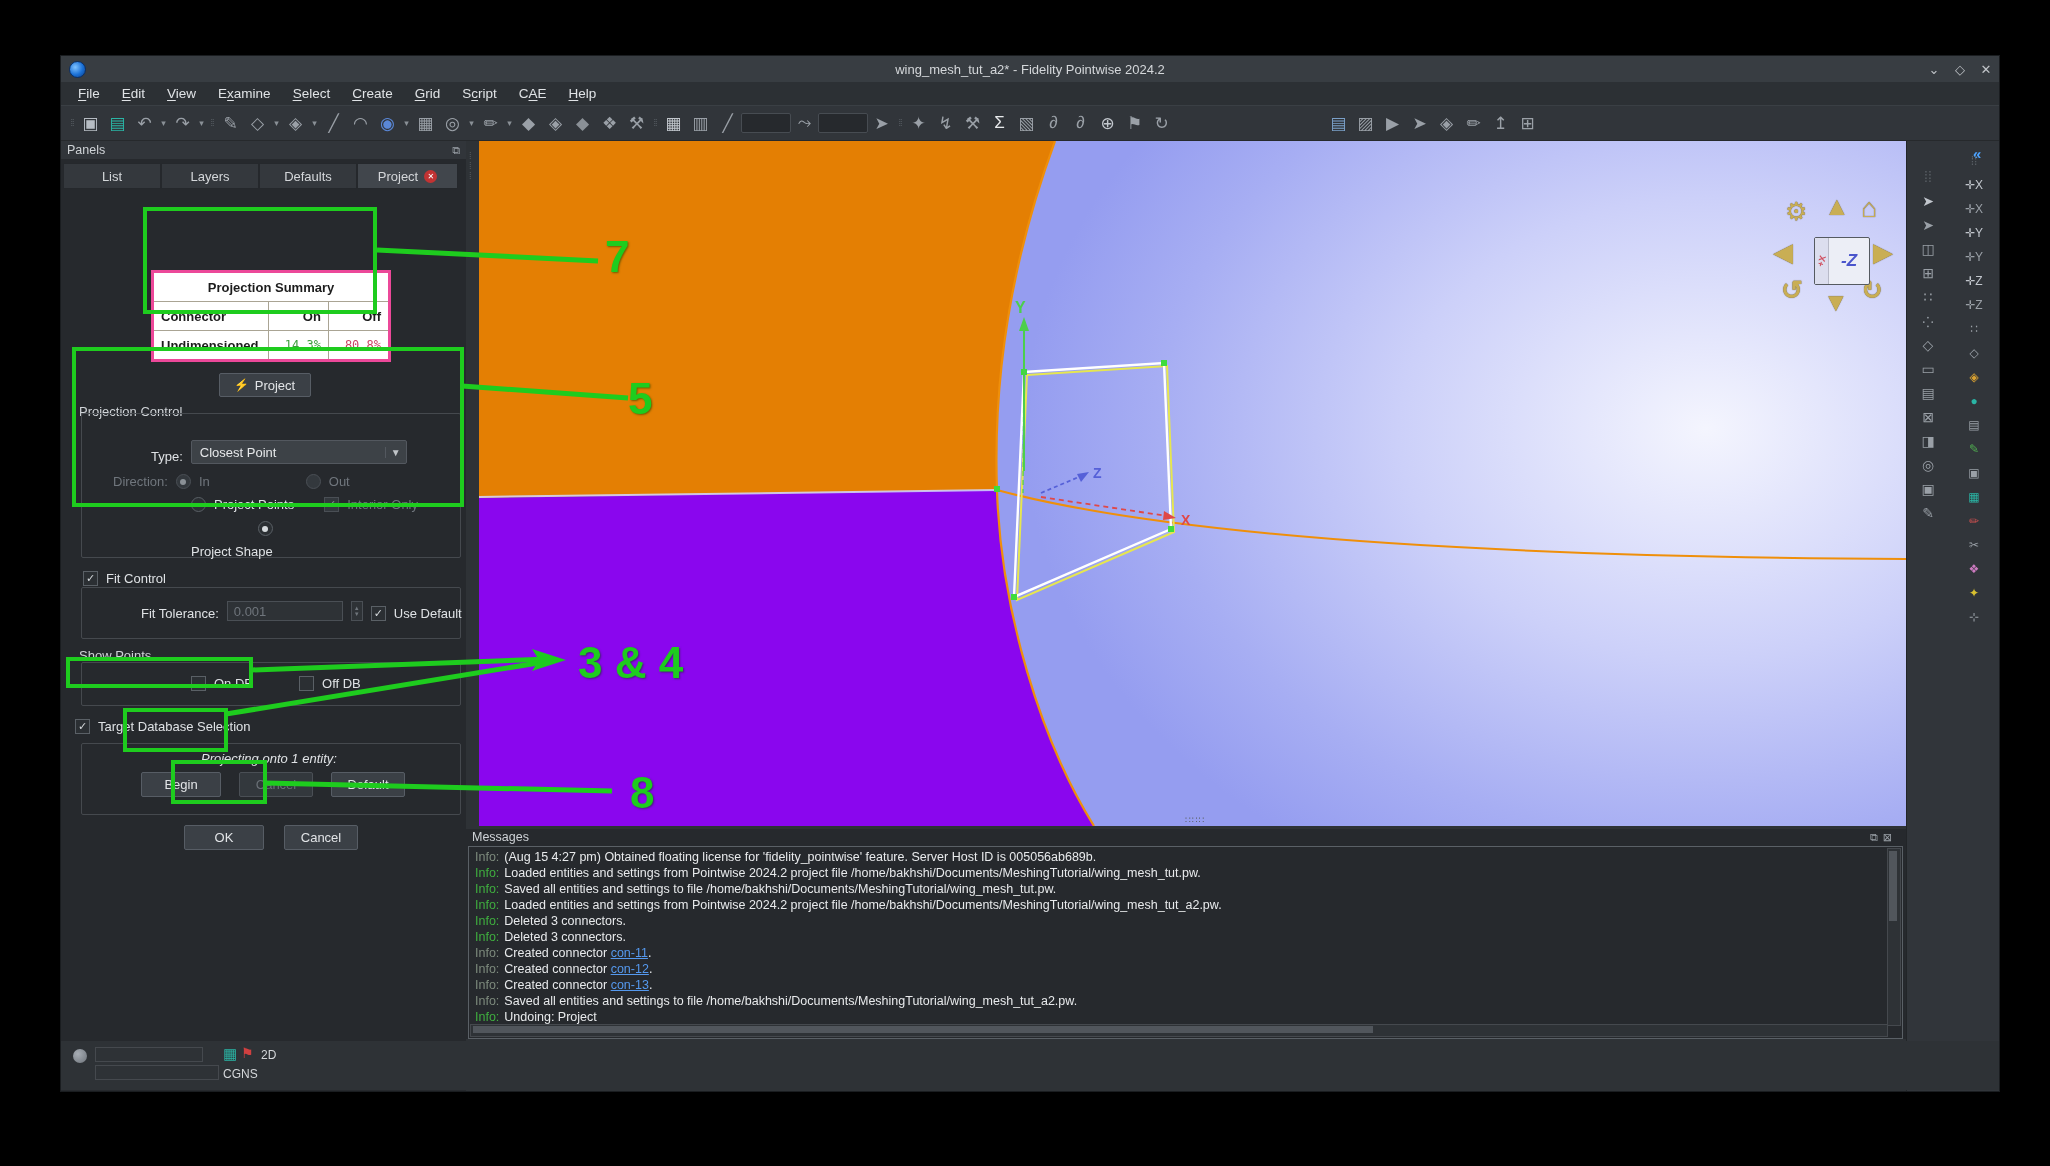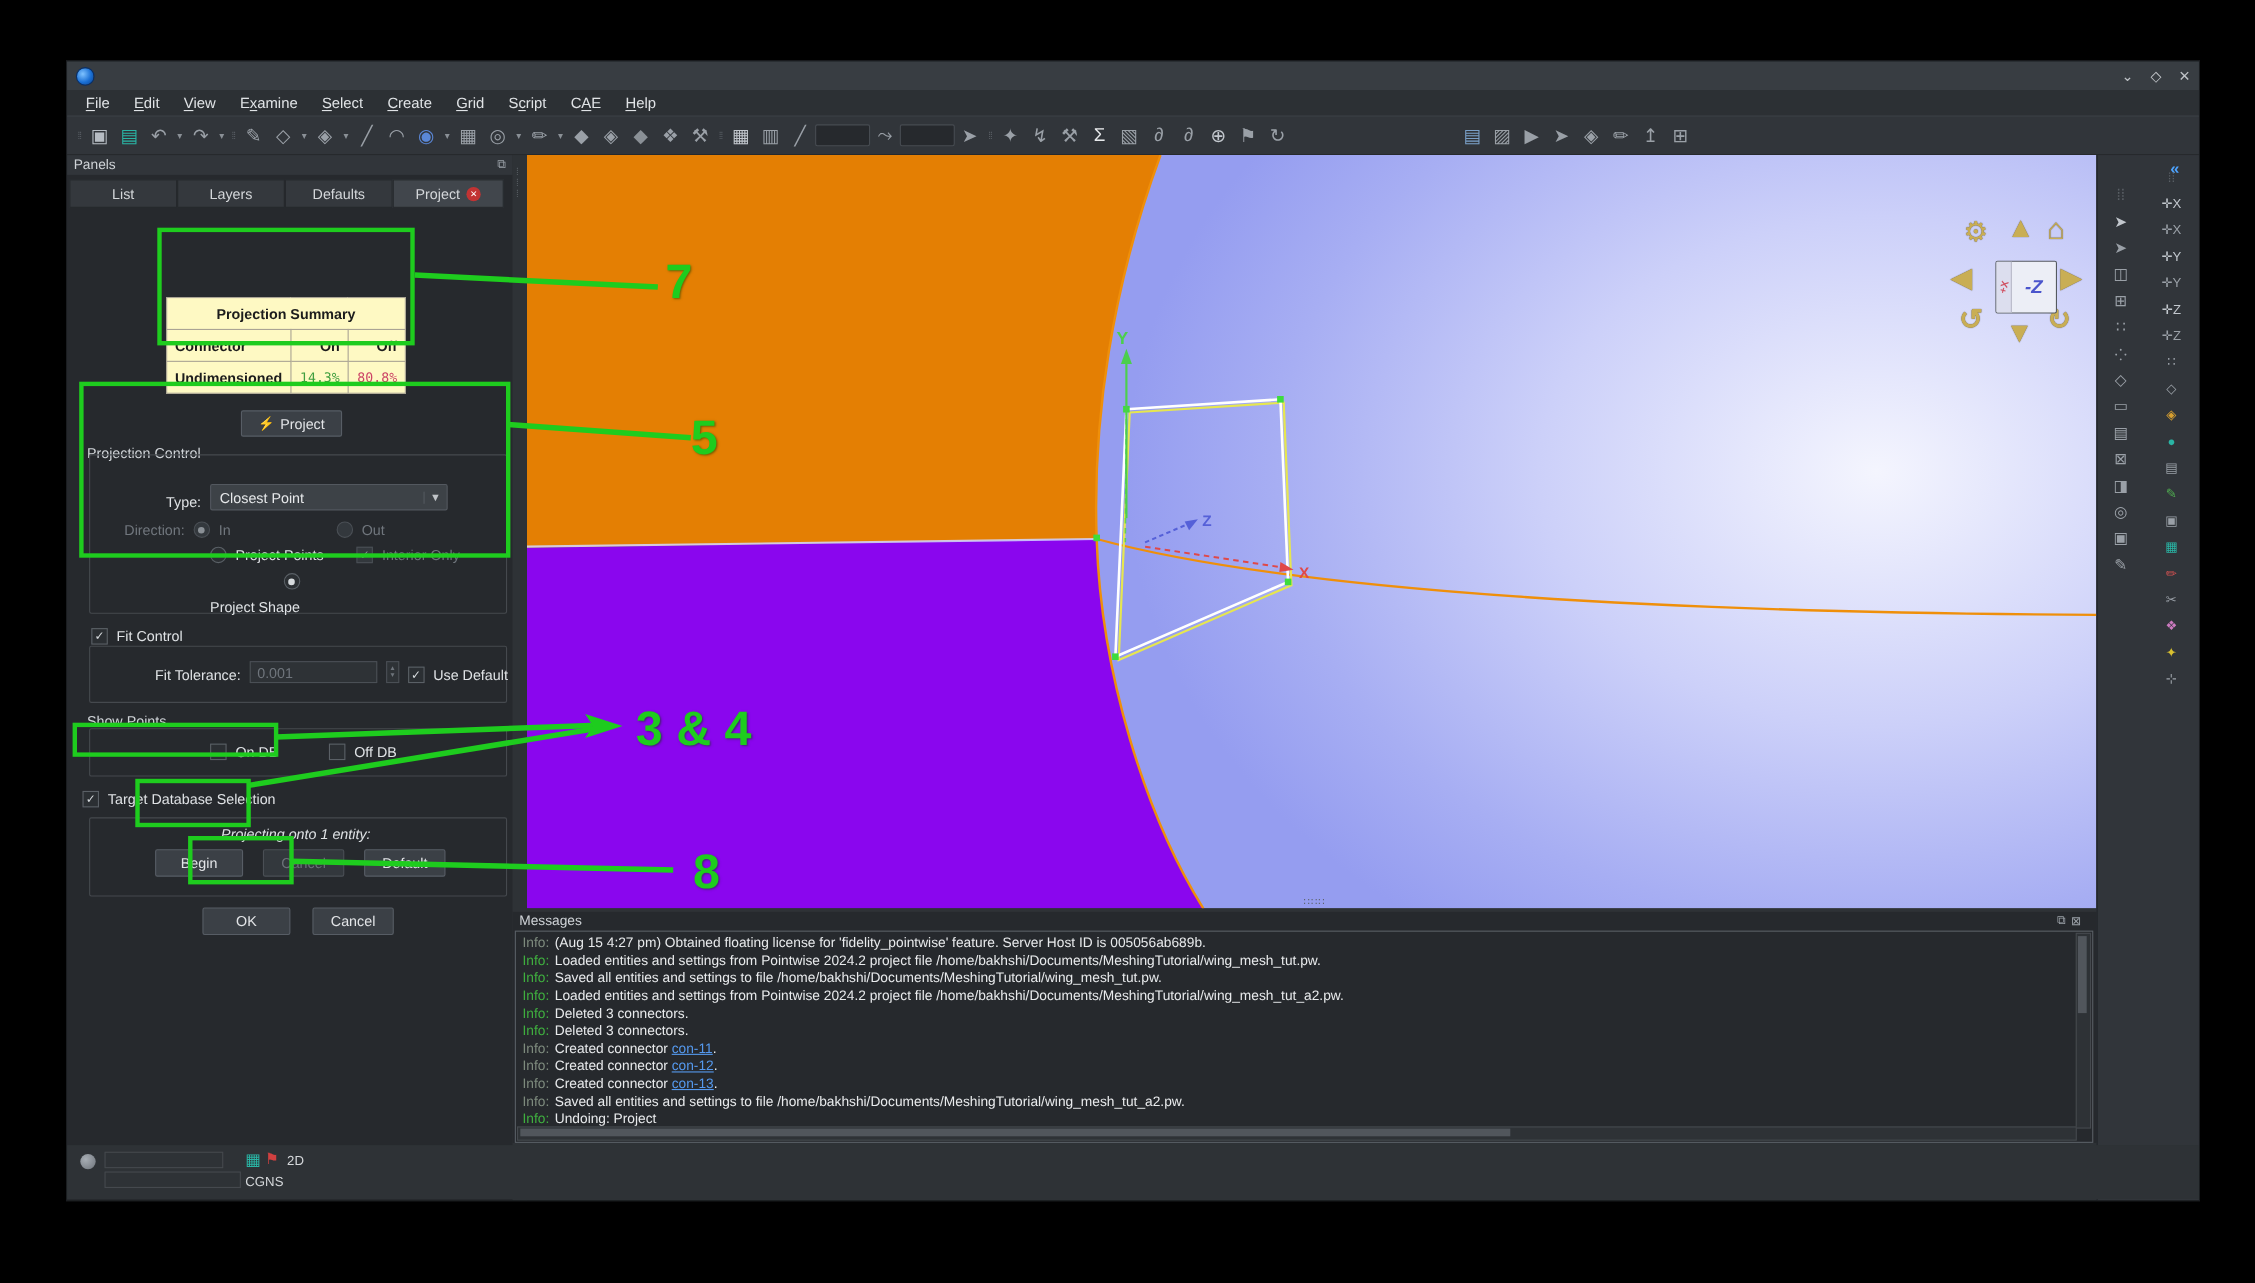--- a/index.html
+++ b/index.html
@@ -26,21 +26,21 @@
   
   #panelsdock{left:0;top:85px;width:405px;height:950px;background:#26292d;}
   #paneltitle{left:0;top:0;width:100%;height:18px;background:#31353a;display:flex;align-items:center;
               padding:0 6px;box-sizing:border-box;color:#cfd3d7;font-size:12.5px;}
   .tab{position:absolute;top:22px;height:24px;background:#34383d;border:1px solid #25282c;color:#d4d7da;
        display:flex;align-items:center;justify-content:center;font-size:13px;gap:6px;}
   .tab.active{background:#41464c;}
   .closedot{width:13px;height:13px;border-radius:50%;background:#c23333;color:#fff;font-size:8px;
             display:flex;align-items:center;justify-content:center;}
   
-  #sumtable{left:90px;top:129px;width:218px;background:#fef9c3;border:1px solid #ec4899;color:#1c1c1c;
+  #sumtable{left:90px;top:129px;width:240px;background:#ffffff;border:3px solid #ec4899;color:#1c1c1c;
             border-collapse:collapse;font-size:13px;}
   #sumtable td{border:1px solid #aaa494;padding:3px 7px;height:22px;}
   .valnum{font-family:"DejaVu Sans Mono",monospace;font-size:12px;text-align:right;}
   
   .groupbox{border:1px solid #45494e;border-radius:2px;}
   .glabel{color:#cfd3d7;font-size:13px;}
   .btn{background:#3b4046;border:1px solid #575d65;border-radius:2px;color:#e2e4e7;font-size:13px;
        display:flex;align-items:center;justify-content:center;gap:5px;}
   .btn.disabled{color:#6b7178;border-color:#4a4f55;background:#33383d;}
   .chk{width:13px;height:13px;background:#2b2f33;border:1px solid #5a6066;display:inline-flex;
@@ -79,20 +79,21 @@
   .grip-v{color:#5a6066;font-size:9px;letter-spacing:-1px;}
 </style>
 </head>
 <body>
 
 <div id="page">
 <div id="win" class="abs">
 
   <div id="titlebar" class="abs">
     <div id="logo"></div>
+    <div id="titletext">wing_mesh_tut_a2* - Fidelity Pointwise 2024.2</div>
     <div style="margin-left:auto;display:flex;z-index:2;">
       <div class="winbtn">⌄</div>
       <div class="winbtn">◇</div>
       <div class="winbtn">✕</div>
     </div>
   </div>
 
   <div id="menubar" class="abs">
 
       <div class="menuitem"><span></span><u>F</u><span>ile</span></div>

